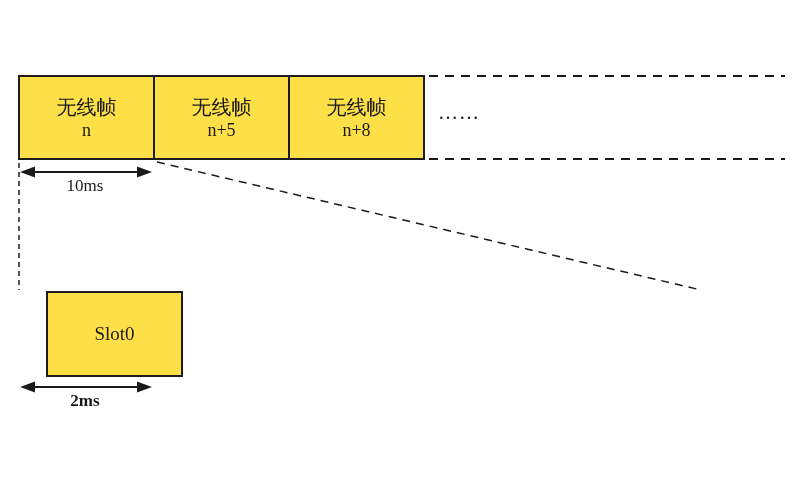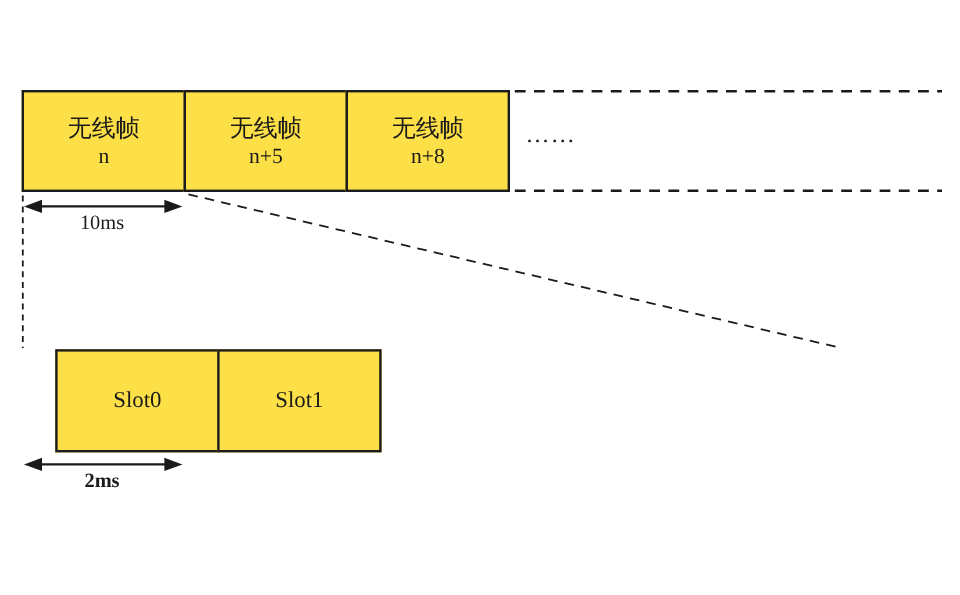--- a/index.html
+++ b/index.html
@@ -103,20 +103,17 @@
   </div>
 
   <div class="ellipsis">……</div>
 
   <div class="duration-label frame-duration-label">10ms</div>
 
   <div class="row slot-row">
     <div class="box slot-box">
       <div class="slot-label">Slot0</div>
     </div>
-    <div class="box slot-box">
-      <div class="slot-label">Slot1</div>
-    </div>
   </div>
 
   <div class="duration-label slot-duration-label">2ms</div>
 
 </div>
 
 </body></html>

